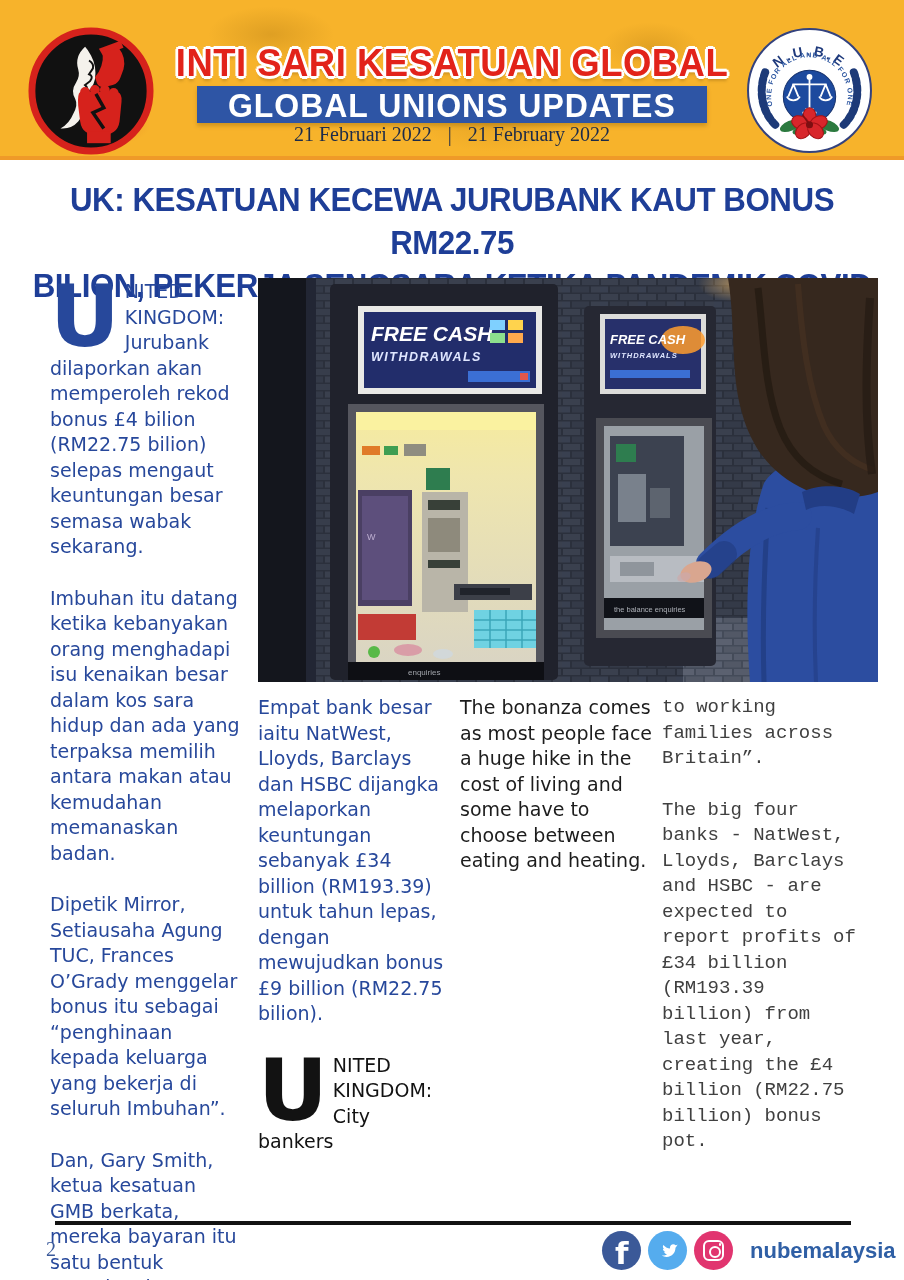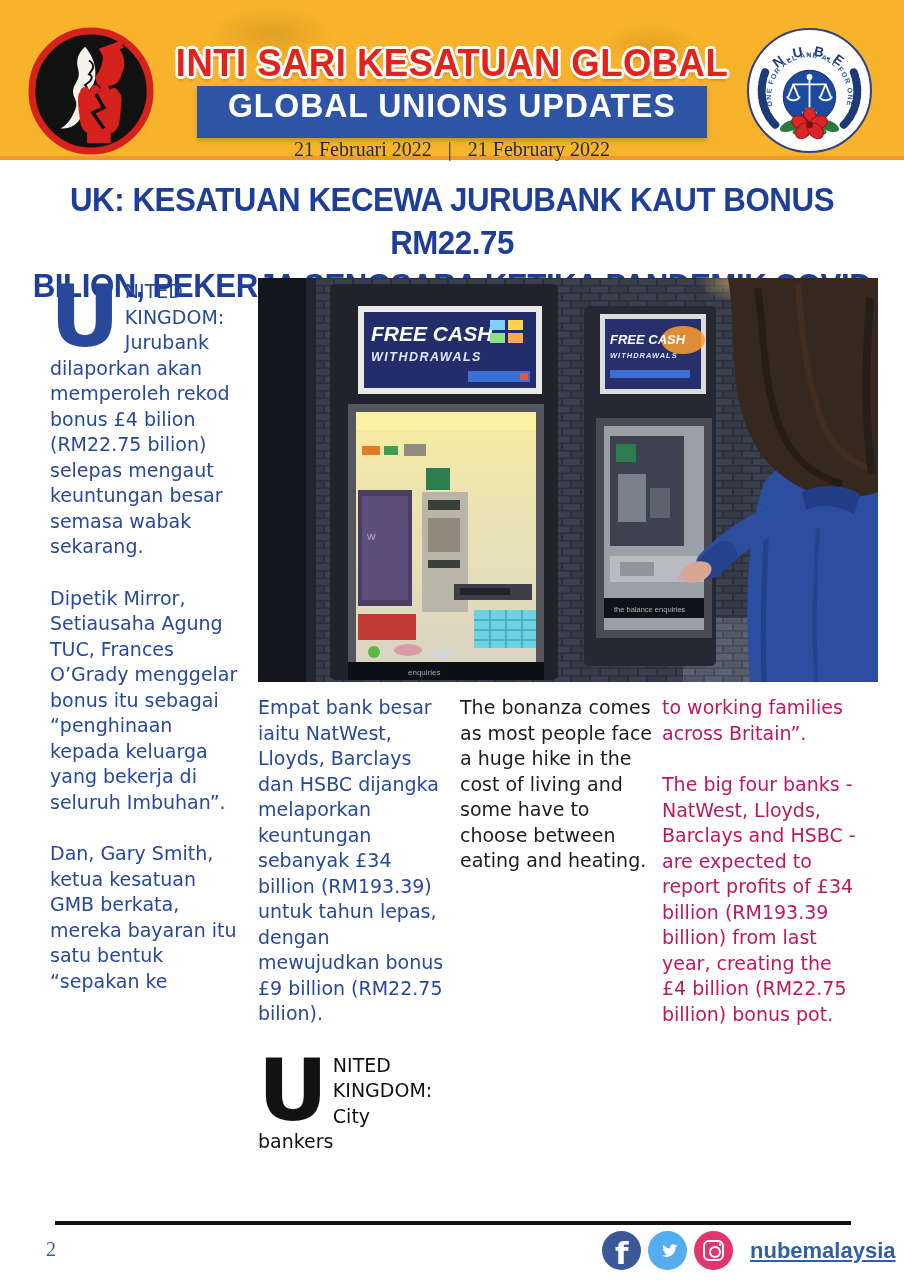--- a/index.html
+++ b/index.html
@@ -30,21 +30,21 @@
   .title-red {
     font-family:"Liberation Sans", sans-serif;
     font-size:38px; font-weight:800; letter-spacing:0.5px;
     color:#e2231a; line-height:1;
     text-shadow:-2px -2px 0 #fff, 2px -2px 0 #fff, -2px 2px 0 #fff, 2px 2px 0 #fff,
                  0 -3px 0 #fff, 0 3px 0 #fff, -3px 0 0 #fff, 3px 0 0 #fff,
                  0 5px 3px rgba(90,60,0,.25);
     transform:scaleX(.96); transform-origin:50% 50%;
   }
   .title-band {
-    display:inline-block; margin-top:4px; padding:3px 24px 16px;
+    display:inline-block; margin-top:4px; padding:3px 24px 1px;
     background:#2e55a5; box-shadow:0 3px 4px rgba(90,60,0,.25);
   }
   .title-band span{
     font-family:"Liberation Sans", sans-serif;
     font-size:33px; font-weight:800; letter-spacing:1px; color:#ffffff; line-height:1;
     display:inline-block; transform:scaleX(.97);
   }
   .date-row { font-family:"Liberation Serif", serif; font-size:20px; color:#1c2b4a; }
   .date-row .sep { padding:0 16px; }
   
@@ -54,39 +54,39 @@
     color:#1e3e97; font-weight:800; font-size:34px; line-height:1.26; letter-spacing:-.5px;
     transform:scaleX(.92); transform-origin:50% 0;
   }
   
   .photo { position:absolute; left:258px; top:278px; width:620px; height:404px; }
   .col { position:absolute; font-size:19px; line-height:25.5px; }
   .col p { margin:0 0 26px 0; }
   .col-1 { left:50px;  top:279px; width:192px; color:#27489b; }
   .col-2 { left:258px; top:695px; width:192px; color:#27489b; }
   .col-3 { left:460px; top:695px; width:196px; color:#1c1c1c; }
-  .col-4 { left:662px; top:695px; width:196px; color:#be185d; }
+  .col-4 { left:662px; top:695px; width:196px; color:#404040;font-family:Liberation Mono, monospace; }
   .dropcap {
     float:left; font-weight:700; font-size:86px; line-height:66px;
     margin:4px 7px 0 0; letter-spacing:-2px;
   }
   .col-2 .en { color:#121212; }
   
   .footer-rule { position:absolute; left:55px; top:1221px; width:796px; height:4px; background:#121212; }
   .page-number { position:absolute; left:46px; top:1238px; font-family:"Liberation Serif", serif; font-size:20px; color:#3b5a9a; }
   .social { position:absolute; left:602px; top:1231px; display:flex; align-items:center; gap:7px; }
   .sicon { width:39px; height:39px; border-radius:50%; position:relative; overflow:hidden; flex:0 0 auto; cursor:pointer; }
   .sicon.fb { background:#3b5998; }
   .sicon.fb span{ position:absolute; left:13px; top:4px; color:#fff; font-size:31px; font-weight:700; font-family:"DejaVu Sans", sans-serif; }
   .sicon.tw { background:#55acee; display:flex; align-items:center; justify-content:center; }
   .sicon.ig { background:#e1356f; display:flex; align-items:center; justify-content:center; }
   .ig-frame { width:21px; height:21px; border:2.5px solid #fff; border-radius:6px; position:relative; }
   .ig-frame::before{ content:""; position:absolute; left:4px; top:4px; width:8px; height:8px; border:2px solid #fff; border-radius:50%; }
   .ig-frame::after { content:""; position:absolute; right:1px; top:1px; width:2.5px; height:2.5px; background:#fff; border-radius:50%; }
-  .handle { margin-left:10px; font-family:"Liberation Sans", sans-serif; font-weight:700; font-size:22px; color:#2f5fa5;text-decoration:underline; }
+  .handle { margin-left:10px; font-family:"Liberation Sans", sans-serif; font-weight:700; font-size:22px; color:#2f5fa5; }
 </style>
 </head>
 <body>
 
 <div class="page">
 
   <div class="header">
 
     <svg class="logo-left" viewBox="0 0 132 130">
       <ellipse cx="66" cy="65" rx="60" ry="61" fill="#111111" stroke="#d6221c" stroke-width="7"></ellipse>
@@ -293,20 +293,21 @@
       <path d="M500 10 C 506 60 506 110 522 150 C 534 180 556 198 584 206" stroke="#241a12" stroke-width="7" fill="none" opacity="0.8"></path>
       <path d="M540 6 C 544 60 550 110 566 148 C 576 170 594 186 616 192" stroke="#452f20" stroke-width="6" fill="none" opacity="0.8"></path>
       <path d="M612 20 C 608 80 606 140 614 196" stroke="#241a12" stroke-width="8" fill="none" opacity="0.7"></path>
 
       <path d="M544 214 C 560 206 586 206 602 216 L 596 236 C 578 226 560 226 548 232 Z" fill="#223d85"></path>
     </g>
   </svg>
 
   <div class="col col-1">
     <p><span class="dropcap">U</span><span>NITED KINGDOM: Jurubank dilaporkan akan memperoleh rekod bonus £4 bilion (RM22.75 bilion) selepas mengaut keuntungan besar semasa wabak sekarang.</span></p>
+    <p>Imbuhan itu datang ketika kebanyakan orang menghadapi isu kenaikan besar dalam kos sara hidup dan ada yang terpaksa memilih antara makan atau kemudahan memanaskan badan.</p>
     <p>Dipetik Mirror, Setiausaha Agung TUC, Frances O’Grady menggelar bonus itu sebagai “penghinaan kepada keluarga yang bekerja di seluruh Imbuhan”.</p>
     <p>Dan, Gary Smith, ketua kesatuan GMB berkata, mereka bayaran itu satu bentuk “sepakan ke</p>
   </div>
 
   <div class="col col-2">
     <p>Empat bank besar iaitu NatWest, Lloyds, Barclays dan HSBC dijangka melaporkan keuntungan sebanyak £34 billion (RM193.39) untuk tahun lepas, dengan mewujudkan bonus £9 billion (RM22.75 bilion).</p>
     <p class="en"><span class="dropcap">U</span><span>NITED KINGDOM: City bankers</span></p>
   </div>
 
   <div class="col col-3">

